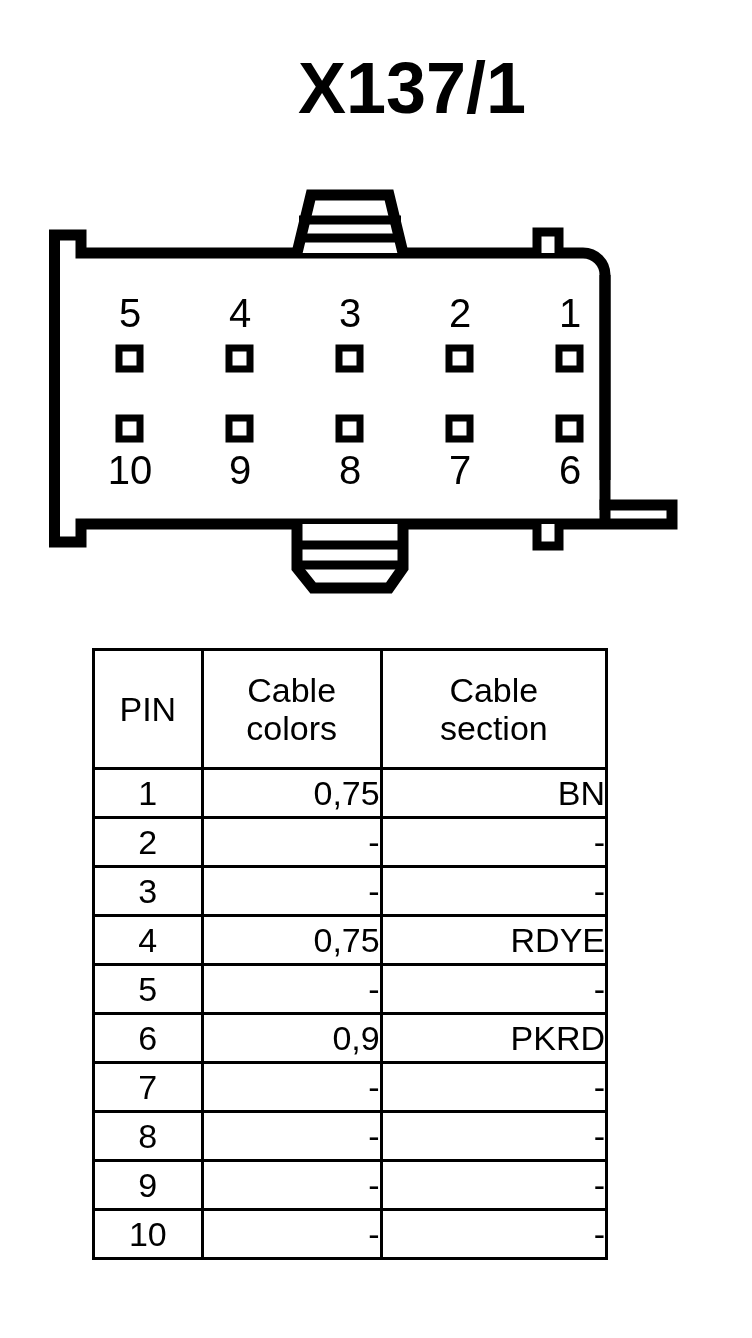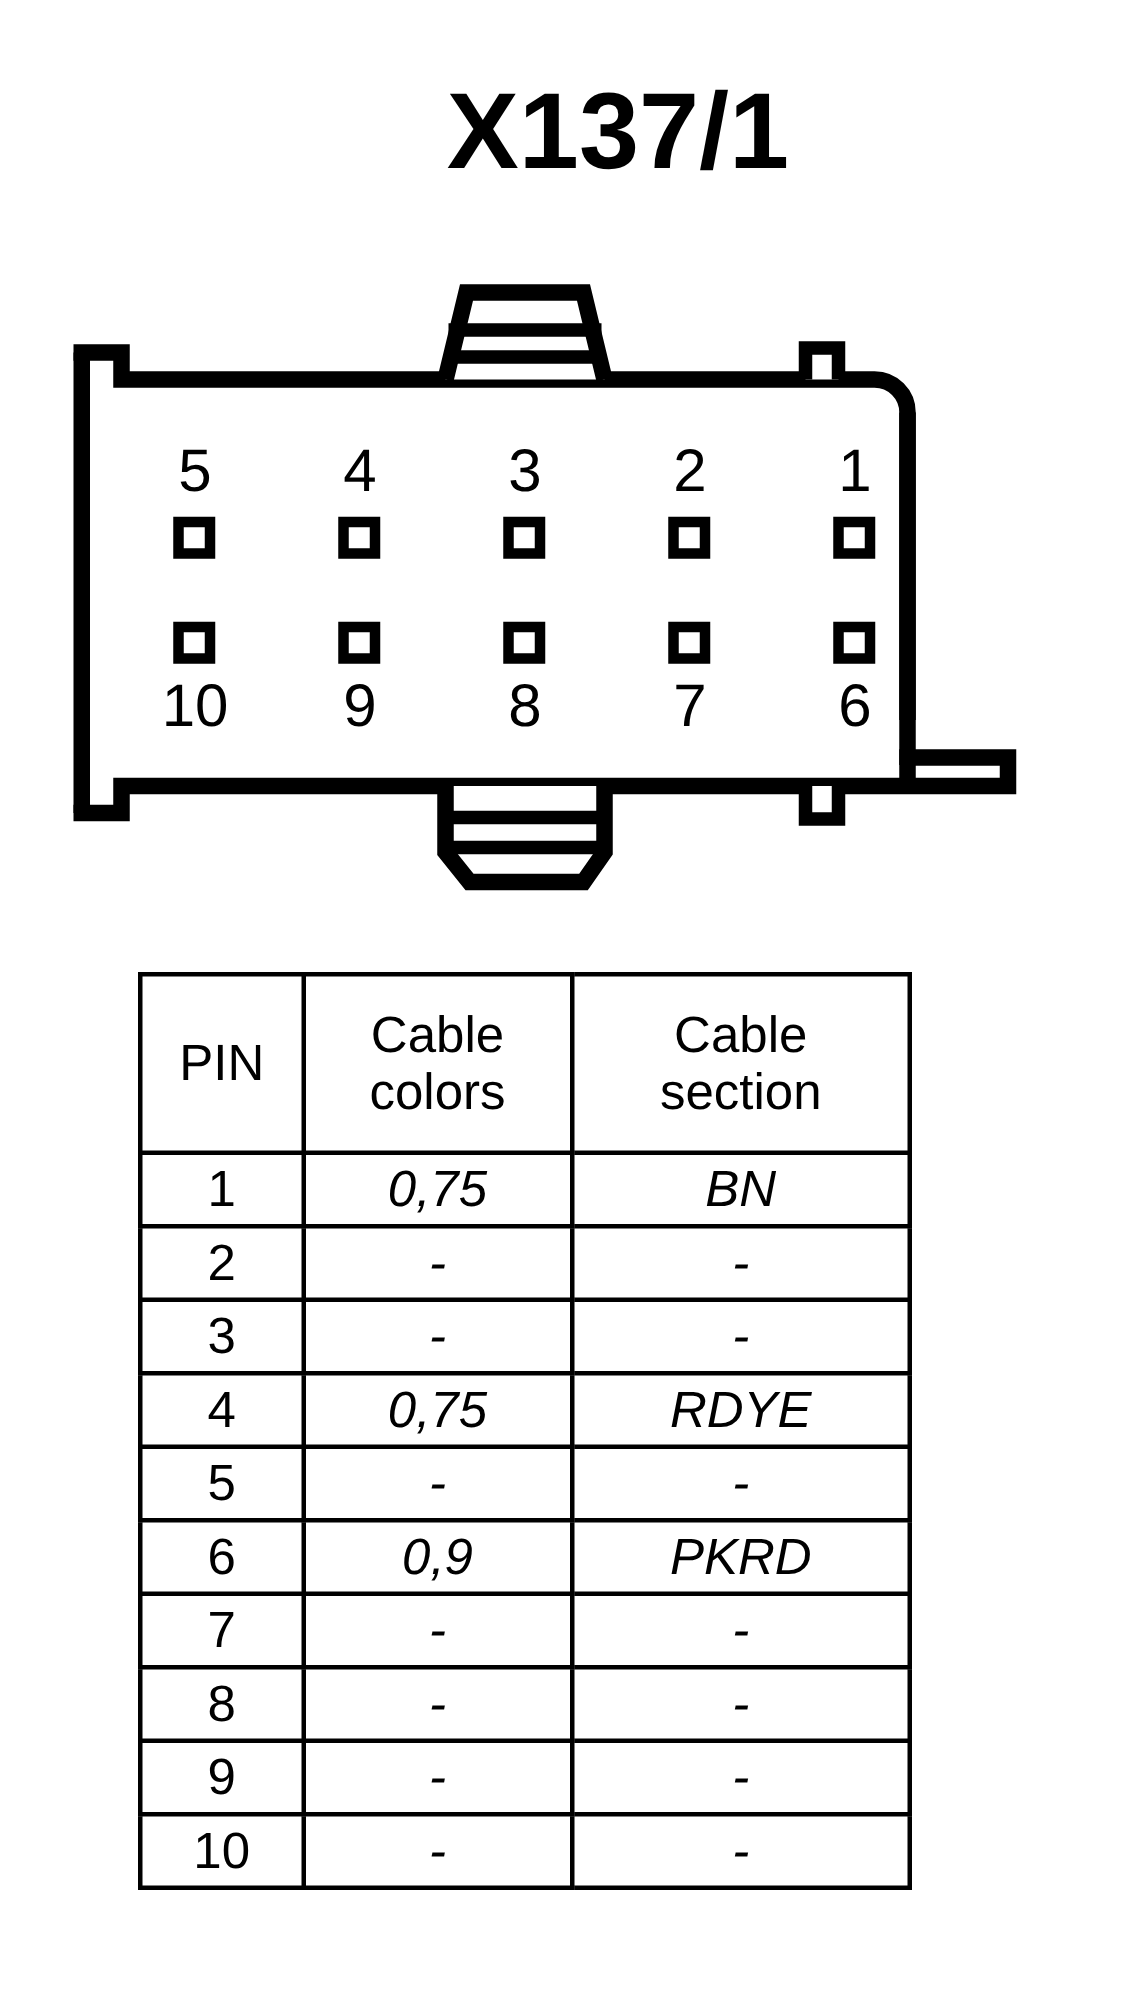--- a/index.html
+++ b/index.html
@@ -80,23 +80,22 @@
   }
   .col-pin   { width: 108px; }
   .col-cross { width: 178px; }
   .col-color { width: 224px; }
 
   td.c-pin {
     text-align: center;
     padding: 0 6px;
   }
   td.c-cross, td.c-color {
-    text-align: center;
+    text-align: right;
     padding-left: 10px;
-    font-style: italic;
   }
   .hdr-line { display: block; }
 </style>
 </head>
 <body>
 
 <div class="title">X137/1</div>
 
 <div class="connector-wrap">
   <svg class="connector-svg" width="752" height="420" viewBox="0 0 752 420" xmlns="http://www.w3.org/2000/svg">

